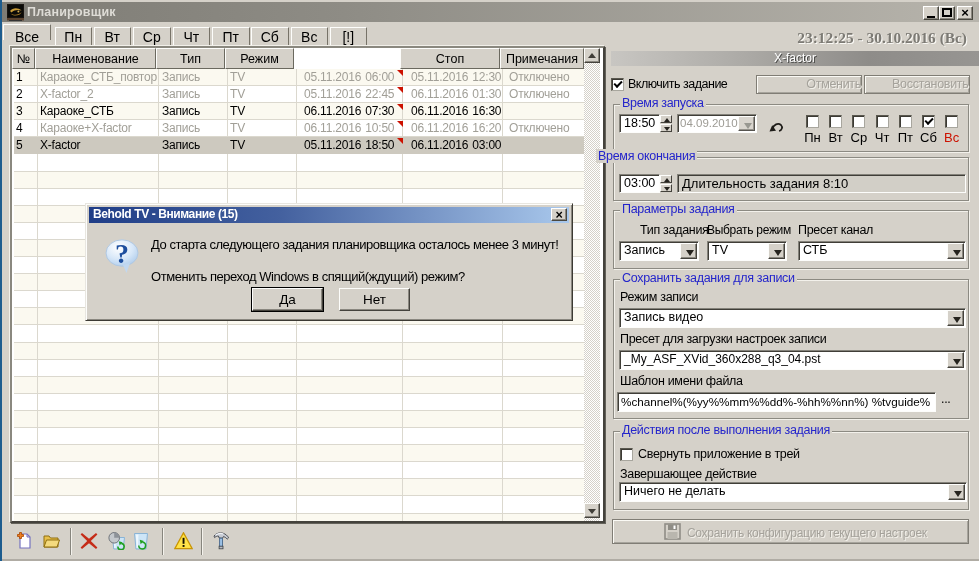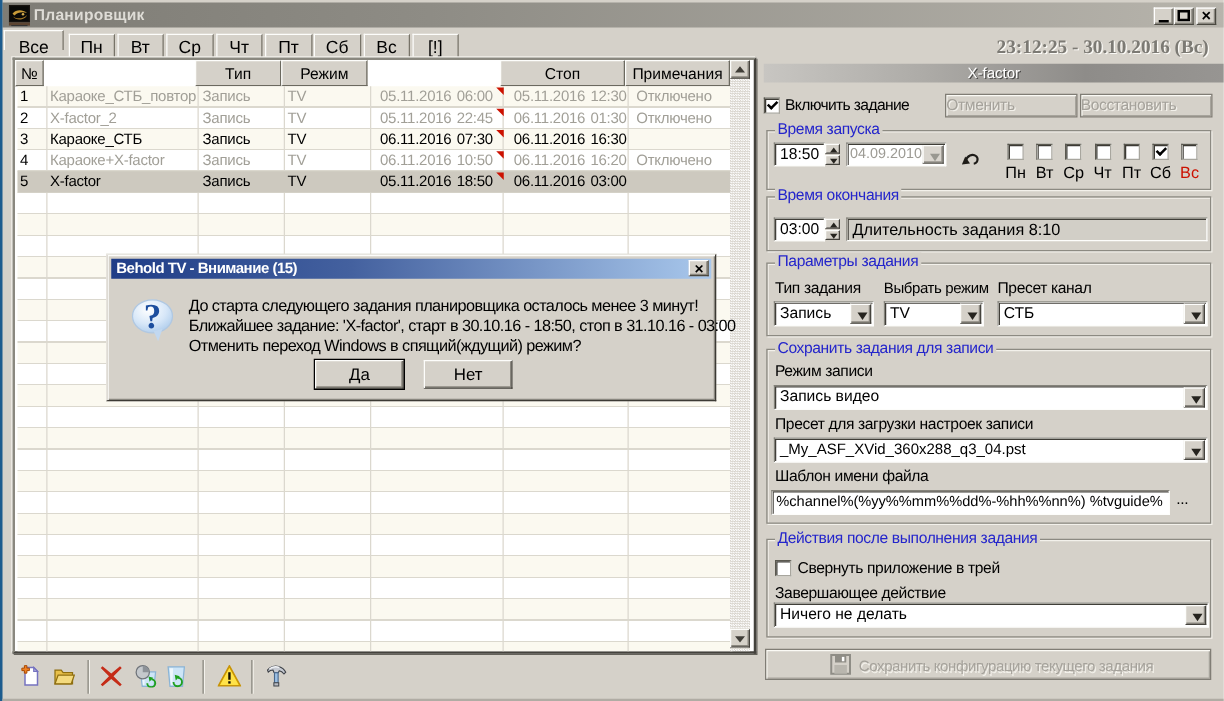--- a/index.html
+++ b/index.html
@@ -35,21 +35,21 @@
 .clock{top:28.5px;right:12px;font-family:"Liberation Serif",serif;font-size:15.4px;font-weight:bold;color:#7c7a74;text-shadow:1px 1px 0 #fbfaf6}
 .xfbar{left:611px;top:51px;width:368px;height:15px;background:linear-gradient(90deg,#c8c6c2 0%,#adaba7 35%,#8e8c89 70%,#979592 100%);color:#fff;text-align:center;font-size:12px;line-height:15px;text-shadow:1px 1px 0 #4a4a48}
 .grp{left:613px;width:356px;border:1px solid #8c8a82;box-shadow:1px 1px 0 #f3f1eb,inset 1px 1px 0 #f3f1eb}
 .glab{background:#d5d1c9;color:#2425cb;font-size:12.5px;letter-spacing:-.3px;padding:0 2px;white-space:nowrap}
 .lab{font-size:12.5px;letter-spacing:-.3px;white-space:nowrap}
 .chk{width:13px;height:13px;background:#fff;border:1px solid;border-color:#5a584f #a8a69e #a8a69e #5a584f;box-shadow:inset 1px 1px 0 #3c3a34}
 .ck{position:absolute;left:1.8px;top:2.2px;width:7.6px;height:4.6px;border-left:2.2px solid #000;border-bottom:2.2px solid #000;transform:rotate(-45deg)}
 .fld{background:#fff;border:1px solid;border-color:#84827a #fdfdfb #fdfdfb #84827a;box-shadow:inset 1px 1px 0 #403e38;font-size:12.5px;line-height:17px;padding-left:4px;white-space:nowrap;overflow:hidden}
 .carr{position:absolute;right:1px;top:1px;bottom:1px;width:17px;background:#d5d1c9;border:1px solid;border-color:#fdfdfb #44423c #44423c #fdfdfb;box-shadow:inset -1px -1px 0 #8a877f}
 .dn{position:absolute;left:4.5px;top:6px;width:0;height:0;border-left:4px solid transparent;border-right:4px solid transparent;border-top:6px solid #26241f}
-.btn2{top:75px;height:19px;background:#d5d1c9;border:1px solid #807d75;box-shadow:inset 1px 1px 0 #fbfaf5,inset -1px -1px 0 #a7a49c;color:#a5a29b;text-align:left;font-size:12.5px;letter-spacing:-.3px;line-height:17px;text-shadow:1px 1px 0 #f2f0ea}
+.btn2{top:75px;height:19px;background:#d5d1c9;border:1px solid #807d75;box-shadow:inset 1px 1px 0 #fbfaf5,inset -1px -1px 0 #a7a49c;color:#a5a29b;text-align:right;font-size:12.5px;letter-spacing:-.3px;line-height:17px;text-shadow:1px 1px 0 #f2f0ea}
 .spin{width:12px;height:8px;background:#d5d1c9;border:1px solid;border-color:#fdfdfb #44423c #44423c #fdfdfb}
 .su{position:absolute;left:2.5px;top:2px;width:0;height:0;border-left:3px solid transparent;border-right:3px solid transparent;border-bottom:4px solid #26241f}
 .sd{position:absolute;left:2.5px;top:2px;width:0;height:0;border-left:3px solid transparent;border-right:3px solid transparent;border-top:4px solid #26241f}
 .dlab{font-size:13px;text-align:center;width:24px}
 
 .dlg{left:85px;top:203px;width:488px;height:118px;background:#d5d1c9;border:1px solid;border-color:#e8e6e0 #3c3a34 #3c3a34 #e8e6e0;box-shadow:inset 1px 1px 0 #fdfdfb,inset -1px -1px 0 #8a877f}
 .dtit{left:3px;top:3px;width:480px;height:16px;background:linear-gradient(90deg,#1f3d87 0%,#44619f 40%,#a9c8ec 100%);color:#fff;font-weight:bold;font-size:12px;letter-spacing:-.4px;line-height:15px;padding-left:4px}
 .dtxt{left:65px;width:423px;font-size:13px;letter-spacing:-.45px;white-space:nowrap}
 .dbtn{top:84px;width:71px;height:23px;background:#d5d1c9;border:1px solid;border-color:#fdfdfb #44423c #44423c #fdfdfb;box-shadow:inset -1px -1px 0 #8a877f;text-align:center;font-size:13.5px;line-height:21px}
 .dbtn.def{outline:1px solid #000}
@@ -81,20 +81,21 @@
 <div class="a tab" style="left:93.5px;width:37.5px">Вт</div>
 <div class="a tab" style="left:133px;width:37.5px">Ср</div>
 <div class="a tab" style="left:172.5px;width:37.5px">Чт</div>
 <div class="a tab" style="left:212px;width:37.5px">Пт</div>
 <div class="a tab" style="left:251px;width:37.5px">Сб</div>
 <div class="a tab" style="left:290.5px;width:37.5px">Вс</div>
 <div class="a tab" style="left:329.5px;width:37.5px">[!]</div>
 
 <div class="a tbl">
   <div class="a hc" style="left:0;width:23px">№</div>
+  <div class="a hc" style="left:23px;width:121px">Наименование</div>
   <div class="a hc" style="left:144px;width:69px">Тип</div>
   <div class="a hc" style="left:213px;width:69px">Режим</div>
   <div class="a hc" style="left:388px;width:100px">Стоп</div>
   <div class="a hc" style="left:488px;width:84px">Примечания</div>
   <div class="a tb">
     <div class="a hl"></div>
     <div class="a vln" style="left:23px"></div>
     <div class="a vln" style="left:144px"></div>
     <div class="a vln" style="left:213px"></div>
     <div class="a vln" style="left:282px"></div>
@@ -201,33 +202,33 @@
 <div class="a chk" style="left:945.2px;top:114.5px"></div>
 <div class="a dlab" style="left:800.5px;top:130px">Пн</div>
 <div class="a dlab" style="left:823.7px;top:130px">Вт</div>
 <div class="a dlab" style="left:846.9px;top:130px">Ср</div>
 <div class="a dlab" style="left:870.1px;top:130px">Чт</div>
 <div class="a dlab" style="left:893.3px;top:130px">Пт</div>
 <div class="a dlab" style="left:916.5px;top:130px">Сб</div>
 <div class="a dlab" style="left:939.7px;top:130px;color:#cc1100">Вс</div>
 
 <div class="a grp" style="top:157px;height:44px"></div>
-<div class="a glab" style="left:620px;top:149px">Время окончания</div>
+<div class="a glab" style="left:596px;top:149px">Время окончания</div>
 <div class="a fld" style="left:619px;top:173.5px;width:41px;height:19px">03:00</div>
 <div class="a spin" style="left:660px;top:174.5px">
     <div class="su"></div>
   </div>
 <div class="a spin" style="left:660px;top:183.5px">
     <div class="sd"></div>
   </div>
 <div class="a fld" style="left:677px;top:173.5px;width:289px;height:19px;background:#d2cfc7;font-size:13px">Длительность задания 8:10</div>
 
 <div class="a grp" style="top:210px;height:59px"></div>
 <div class="a glab" style="left:620px;top:202px">Параметры задания</div>
-<div class="a lab" style="left:620px;top:223px">Тип задания</div>
+<div class="a lab" style="left:640px;top:223px">Тип задания</div>
 <div class="a lab" style="left:707px;top:223px;font-size:12px">Выбрать режим</div>
 <div class="a lab" style="left:798px;top:223px">Пресет канал</div>
 <div class="a fld" style="left:619px;top:241px;width:80px;height:20px">Запись<div class="carr">
       <div class="dn"></div>
     </div></div>
 <div class="a fld" style="left:707px;top:241px;width:80px;height:20px">TV<div class="carr">
       <div class="dn"></div>
     </div></div>
 <div class="a fld" style="left:798px;top:241px;width:168px;height:20px">СТБ<div class="carr">
       <div class="dn"></div>
@@ -250,21 +251,21 @@
 <div class="a grp" style="top:431px;height:79px"></div>
 <div class="a glab" style="left:620px;top:423px">Действия после выполнения задания</div>
 <div class="a chk" style="left:620px;top:448px"></div>
 <div class="a lab" style="left:638px;top:447px">Свернуть приложение в трей</div>
 <div class="a lab" style="left:620px;top:467px">Завершающее действие</div>
 <div class="a fld" style="left:619px;top:482px;width:348px;height:20px">Ничего не делать<div class="carr">
       <div class="dn"></div>
     </div></div>
 
 <div class="a btn2" style="left:612px;top:519px;width:357px;height:25px">
-    <span style="position:absolute;left:74px;top:5px;font-size:12px;letter-spacing:-.3px">Сохранить конфигурацию текущего задания</span>
+    <span style="position:absolute;left:74px;top:5px;font-size:12px;letter-spacing:-.3px">Сохранить конфигурацию текущего настроек</span>
   </div>
 <svg class="a" style="left:664px;top:523px" width="17" height="17" viewBox="0 0 17 17">
     <rect x="1" y="1" width="15" height="15" fill="none" stroke="#8f8d86" stroke-width="1.6"></rect>
     <rect x="4" y="1.5" width="9" height="5.5" fill="#8f8d86"></rect>
     <rect x="9.5" y="2.5" width="2" height="3.5" fill="#fff"></rect>
     <rect x="3.5" y="9" width="10" height="7" fill="#b9b6ae"></rect>
   </svg>
 
 <svg class="a" style="left:16px;top:532px" width="17" height="17" viewBox="0 0 17 17">
     <path d="M4 2 L11 2 L14 5 L14 16 L4 16 Z" fill="#fff" stroke="#7673c0" stroke-width="1.2"></path>
@@ -313,17 +314,16 @@
           <stop offset="0%" stop-color="#ffffff"></stop>
           <stop offset="55%" stop-color="#d7e7f8"></stop>
           <stop offset="100%" stop-color="#a8c8ea"></stop>
         </radialGradient>
       </defs>
       <ellipse cx="17" cy="14" rx="16" ry="13.2" fill="url(#qg)" stroke="#b0c8e2" stroke-width="1"></ellipse>
       <path d="M18 26 L21.5 34 L25 24 Z" fill="#c2d8f0"></path>
       <text x="17" y="23.5" text-anchor="middle" font-family="Liberation Serif,serif" font-size="28" font-weight="bold" fill="#1d4e9e">?</text>
     </svg>
   <div class="a dtxt" style="top:32.5px">До старта следующего задания планировщика осталось менее 3 минут!</div>
-  <div class="a dtxt" style="top:48.5px">Ближайшее задание: 'X-factor', старт в 30.10.16 - 18:50, стоп в 31.10.16 - 03:00</div>
   <div class="a dtxt" style="top:64.5px">Отменить переход Windows в спящий(ждущий) режим?</div>
   <div class="a dbtn def" style="left:166px">Да</div>
   <div class="a dbtn" style="left:253px">Нет</div>
 </div>
 
 </body></html>

